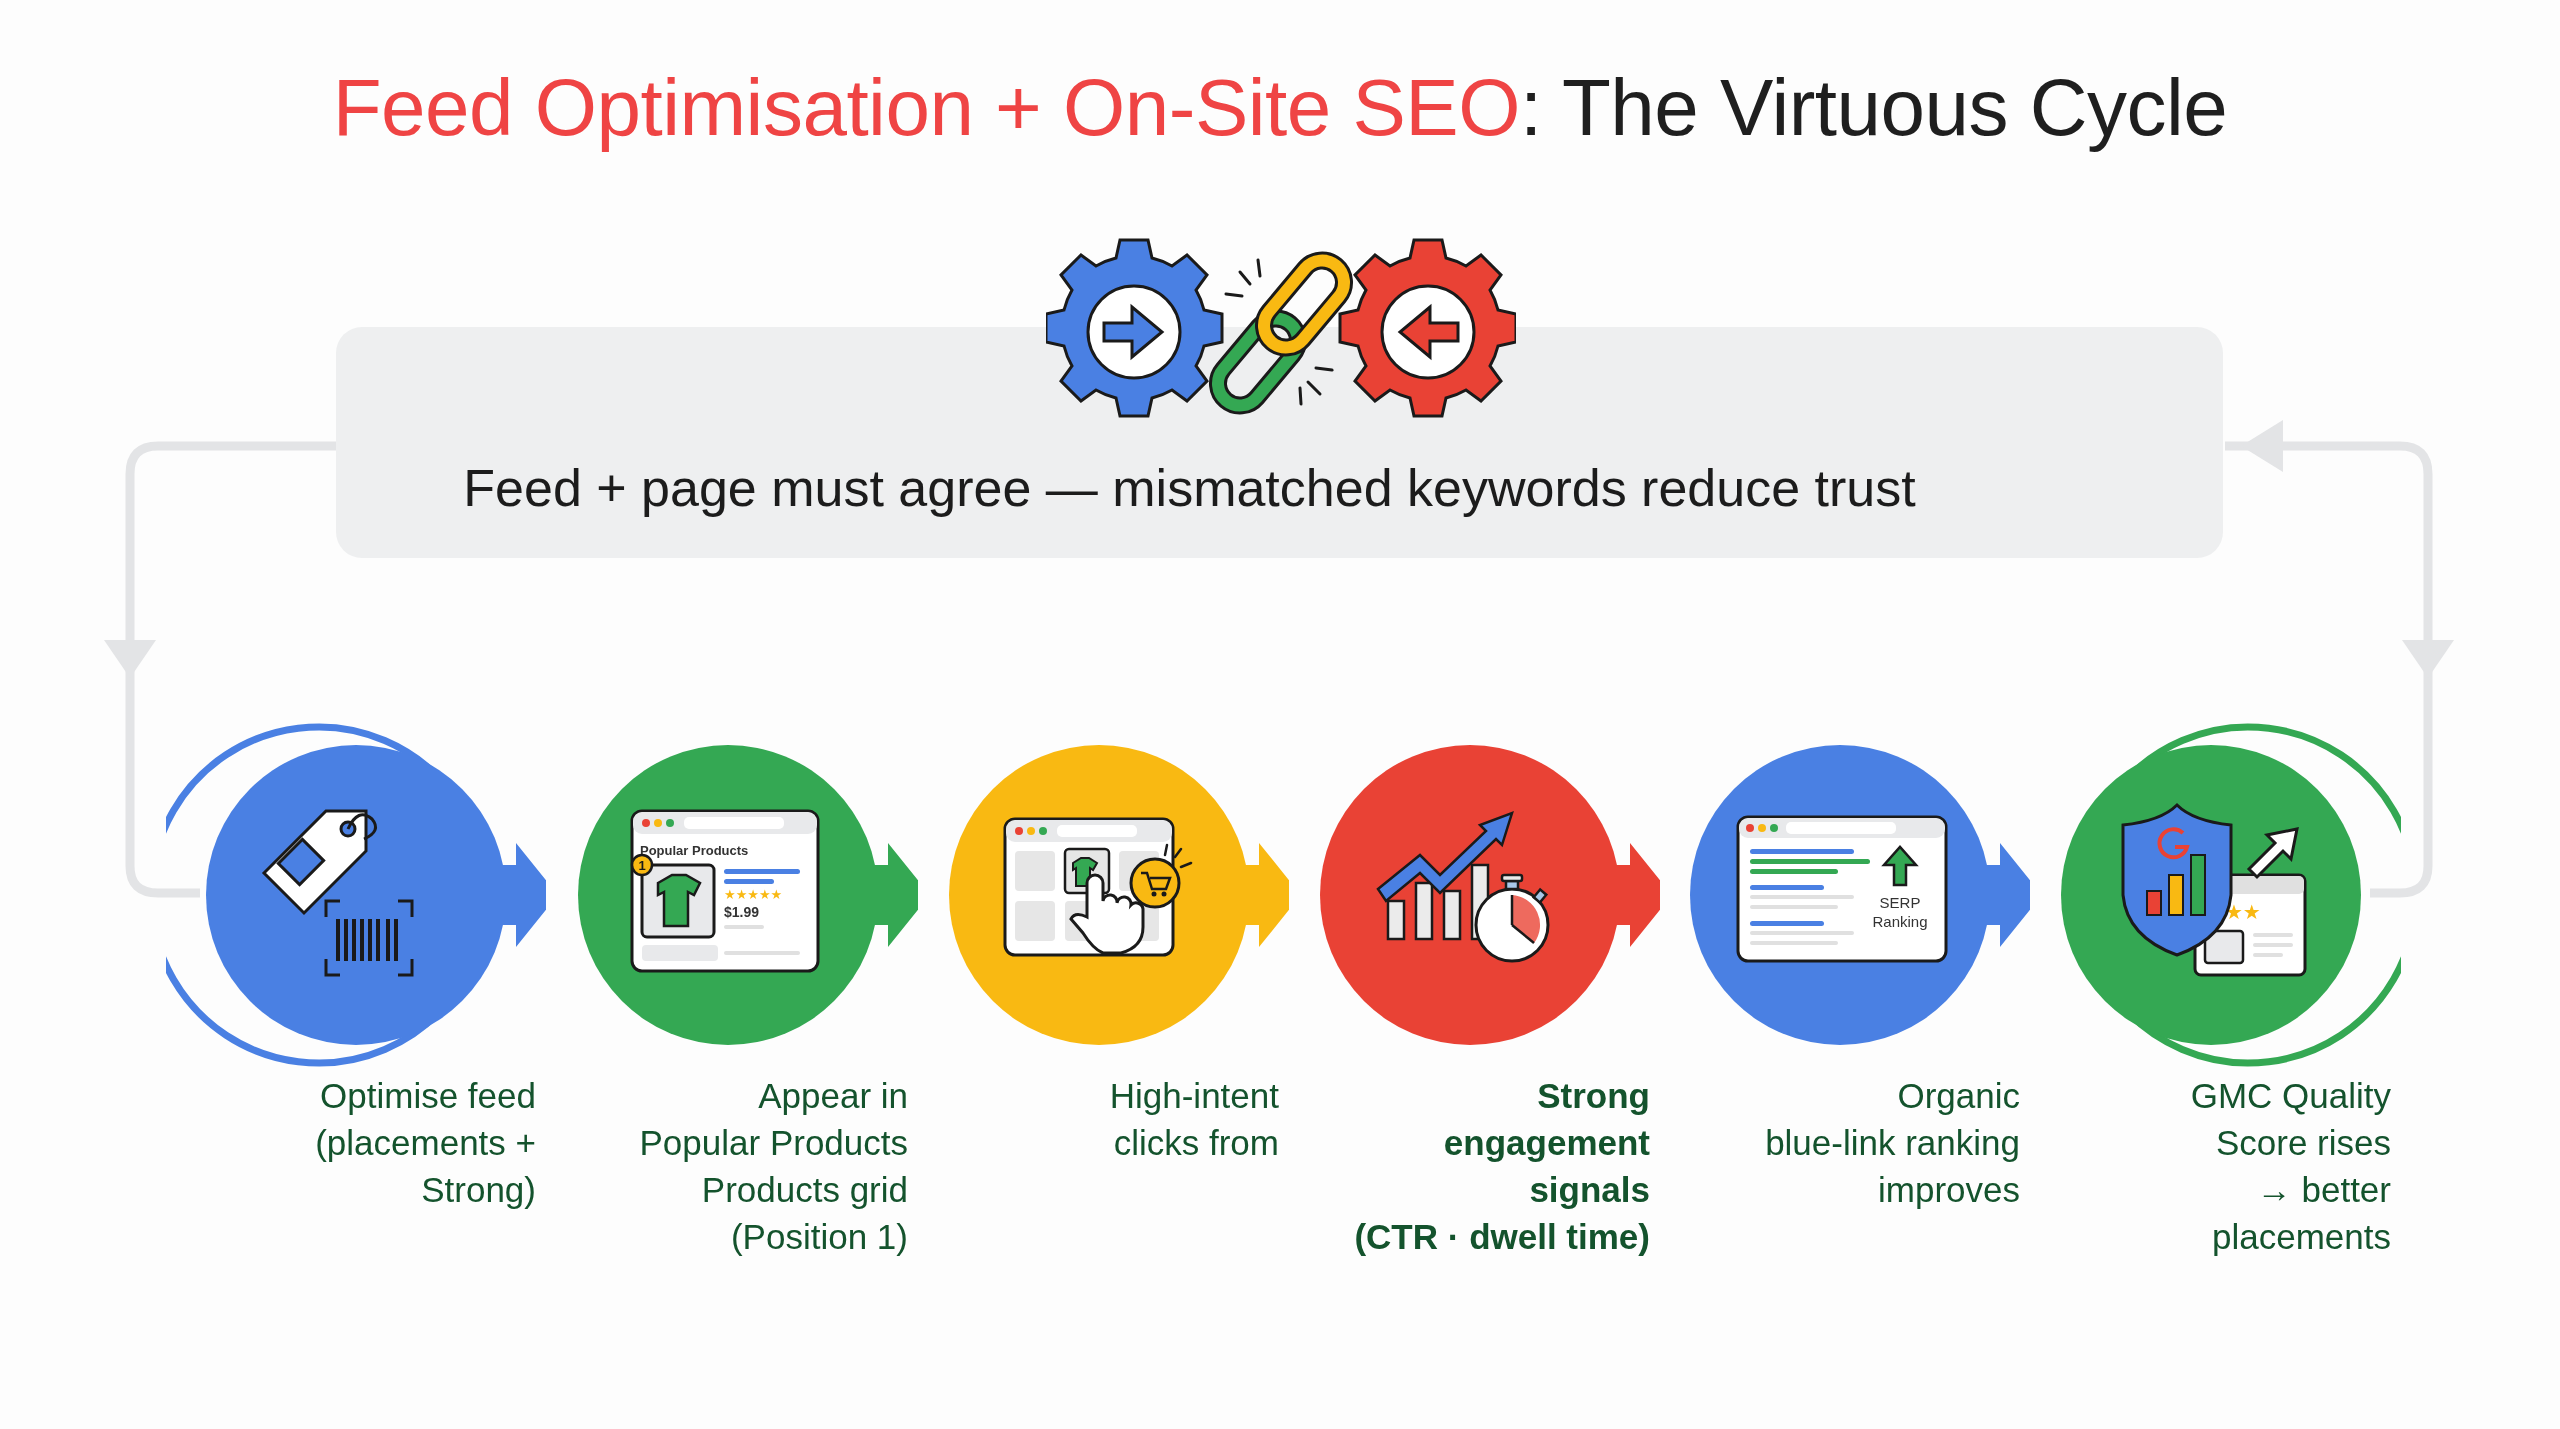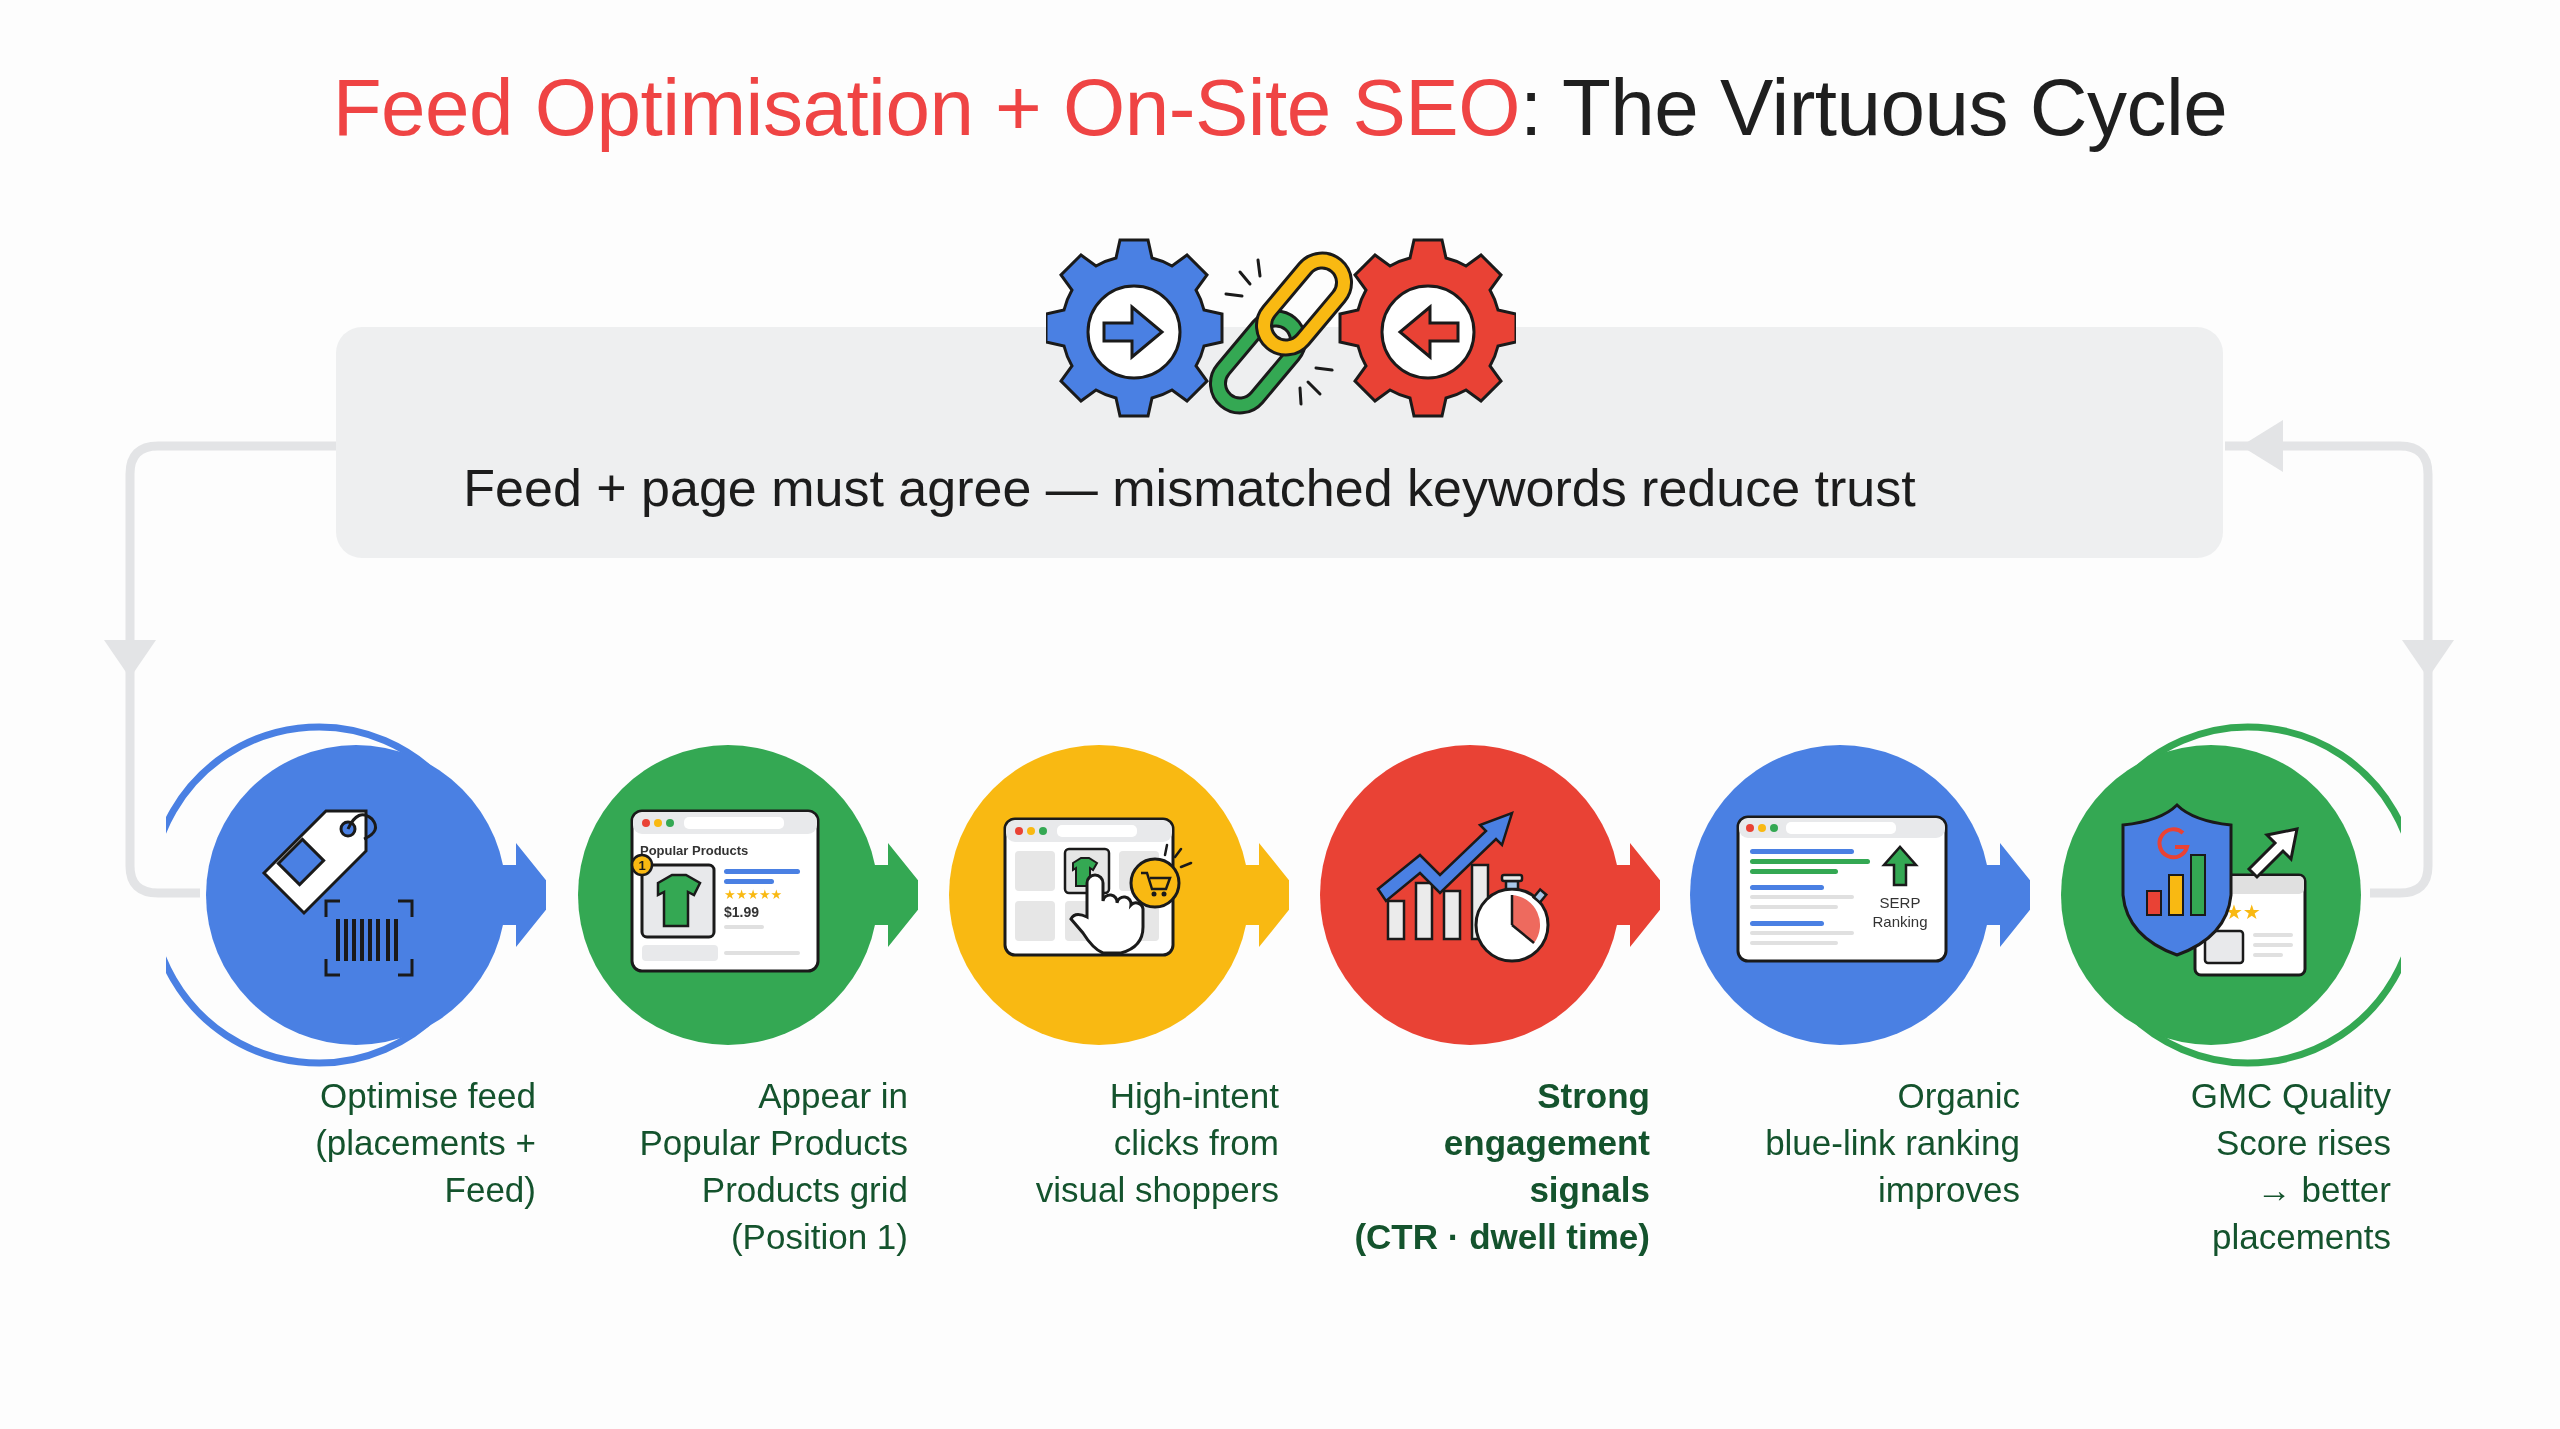--- a/index.html
+++ b/index.html
@@ -105,21 +105,21 @@
           <line x1="212" y1="214" x2="212" y2="256"></line>
           <line x1="222" y1="214" x2="222" y2="256"></line>
           <line x1="230" y1="214" x2="230" y2="256"></line>
         </g>
     </g>
   </svg>
 </div>
 <div class="label" style="left:176px; top:1072px;">
   <span>Optimise feed</span>
   <span>(placements +</span>
-  <span>Feed)</span>
+  <span>Strong)</span>
 </div>
 
 <div class="step" style="left:538px; top:705px;">
   <svg width="380" height="380" viewBox="0 0 380 380">
     <path d="M318,160 A168,168 0 0 0 62,160 M62,220 A168,168 0 0 0 318,220" fill="none" stroke="#34a853" stroke-width="7"></path>
     <circle cx="190" cy="190" r="150" fill="#34a853"></circle>
     <polygon points="310,160 350,160 350,138 392,190 350,242 350,220 310,220" fill="#34a853"></polygon>
     <g>
       <rect x="94" y="106" width="186" height="160" rx="10" fill="#ffffff" stroke="#1a1a1a" stroke-width="3"></rect>
       <rect x="95" y="107" width="184" height="22" rx="9" fill="#e8e9eb"></rect>
@@ -176,21 +176,20 @@
           <line x1="258" y1="140" x2="256" y2="150"></line>
           <line x1="272" y1="144" x2="266" y2="152"></line>
           <line x1="282" y1="158" x2="272" y2="162"></line>
         </g>
     </g>
   </svg>
 </div>
 <div class="label" style="left:919px; top:1072px;">
   <span>High-intent</span>
   <span>clicks from</span>
-  <span>visual shoppers</span>
 </div>
 
 <div class="step" style="left:1280px; top:705px;">
   <svg width="380" height="380" viewBox="0 0 380 380">
     <path d="M318,160 A168,168 0 0 0 62,160 M62,220 A168,168 0 0 0 318,220" fill="none" stroke="#e94235" stroke-width="7"></path>
     <circle cx="190" cy="190" r="150" fill="#e94235"></circle>
     <polygon points="310,160 350,160 350,138 392,190 350,242 350,220 310,220" fill="#e94235"></polygon>
     <g stroke="#1a1a1a" stroke-width="2.5">
       <rect x="108" y="196" width="16" height="38" fill="#ebebeb"></rect>
       <rect x="136" y="178" width="16" height="56" fill="#ebebeb"></rect>

